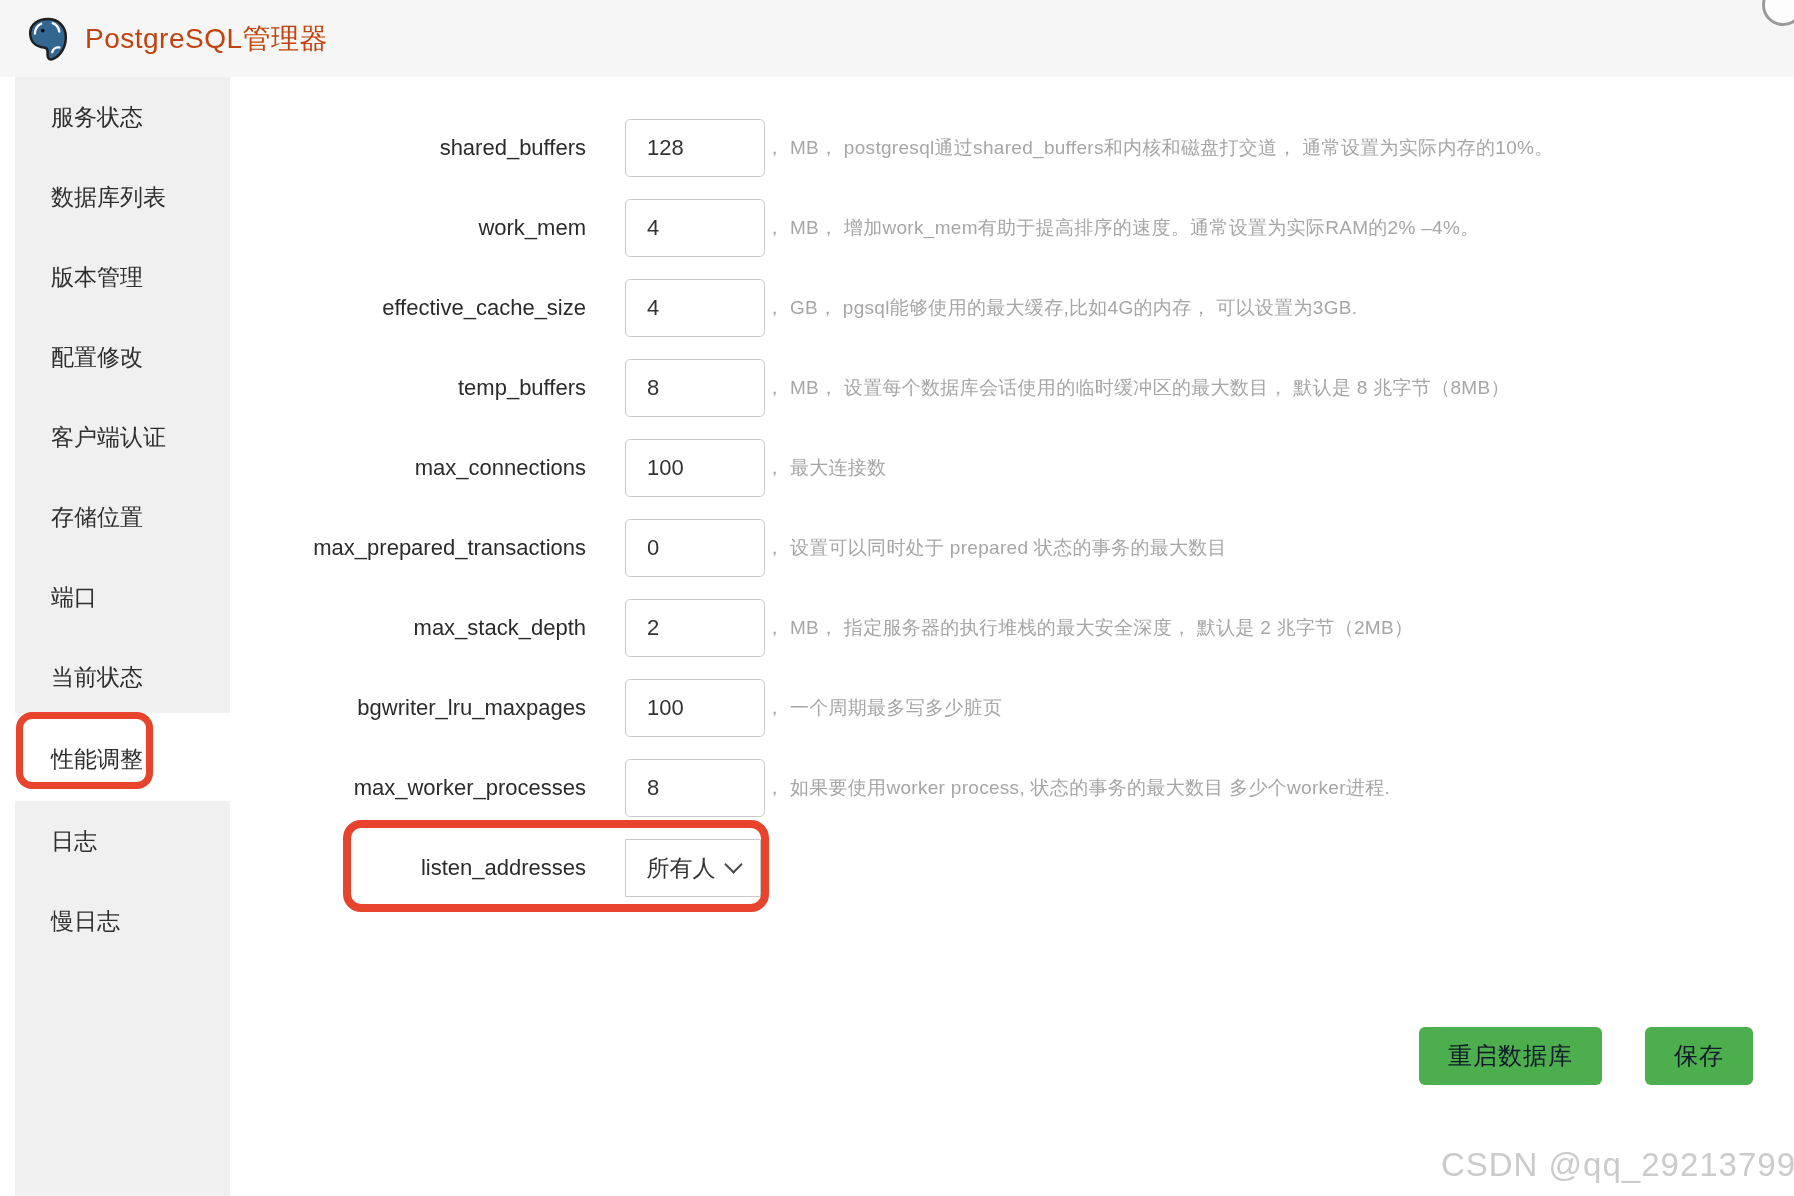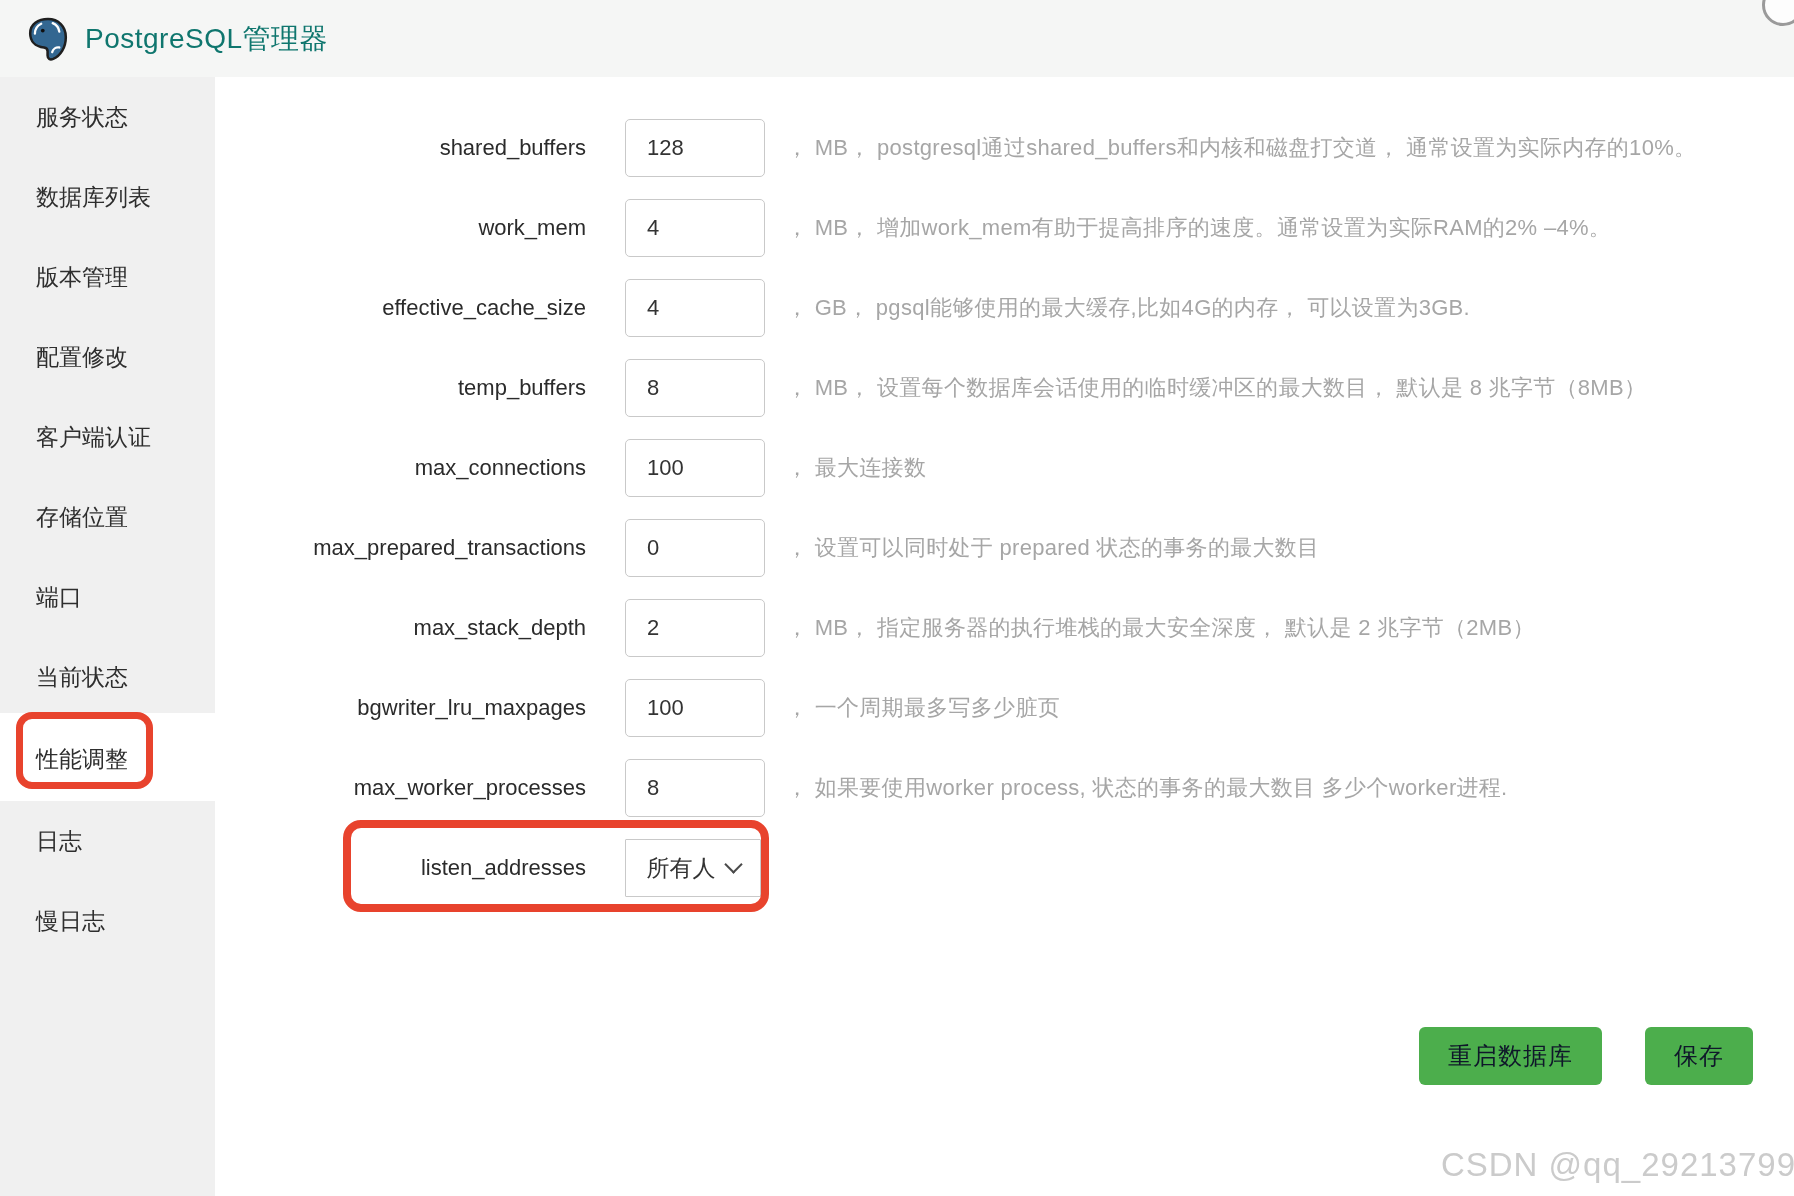--- a/index.html
+++ b/index.html
@@ -25,39 +25,39 @@
     display: flex;
     align-items: center;
     padding-left: 27px;
     box-sizing: border-box;
     z-index: 2;
   }
   .app-title {
     margin: 0 0 0 16px;
     font-size: 28px;
     font-weight: 400;
-    color: #0f766e;
+    color: #c2410c;
     letter-spacing: 0.5px;
     text-align: right;
   }
   .logo-wrap { width: 42px; height: 44px; display: flex; align-items: center; }
   .corner-bubble {
     position: absolute;
     top: -16px; right: -10px;
     width: 42px; height: 42px;
     border-radius: 50%;
     background: #fdfdfd;
     border: 3px solid #9a9a9a;
     box-sizing: border-box;
   }
 
   
   .sidebar {
     position: absolute;
-    top: 77px; left: 0; bottom: 0;
+    top: 77px; left: 15px; bottom: 0;
     width: 215px;
     background: #f0f0f0;
     z-index: 1;
   }
   .side-item {
     height: 80px;
     display: flex;
     align-items: center;
     padding-left: 36px;
     box-sizing: border-box;
@@ -125,22 +125,21 @@
   .chevron {
     display: inline-block;
     width: 11px; height: 11px;
     border-right: 2px solid #4a4a4a;
     border-bottom: 2px solid #4a4a4a;
     transform: rotate(45deg);
     margin-left: 11px;
     margin-top: -8px;
   }
   .row-hint {
-    margin-left: 21px;
-    font-size: 22px;
+    font-size: 19px;
     color: #a6a6a6;
     letter-spacing: 0.3px;
   }
 
   
   .actions {
     position: absolute;
     top: 1027px;
     right: 41px;
     display: flex;

